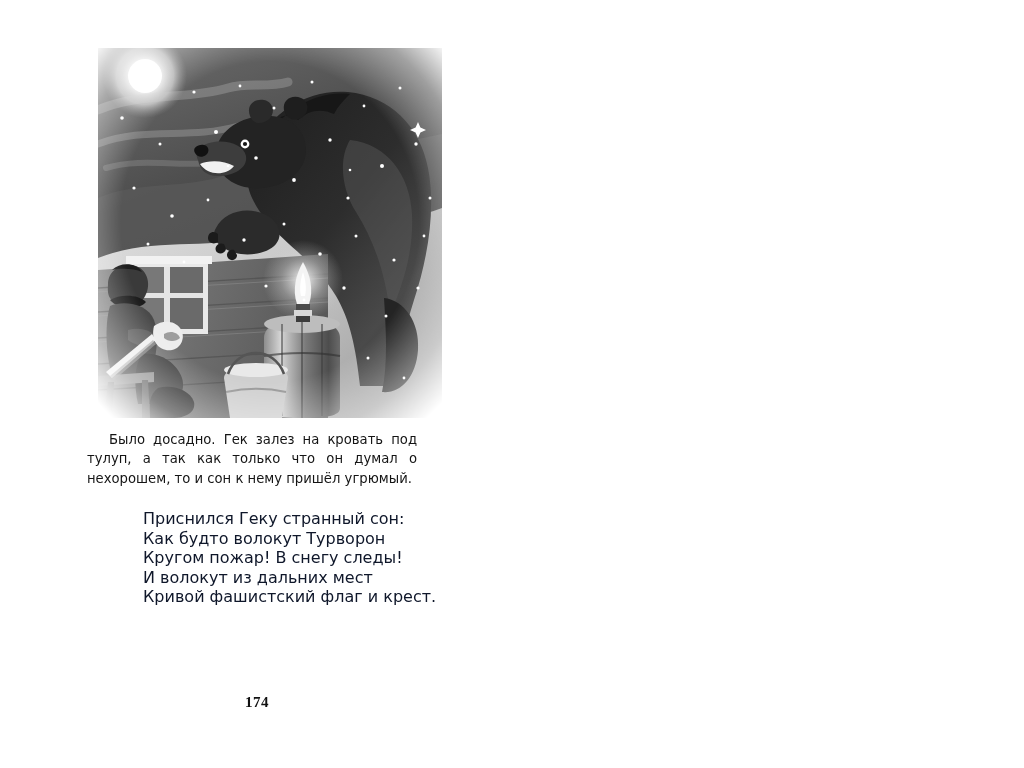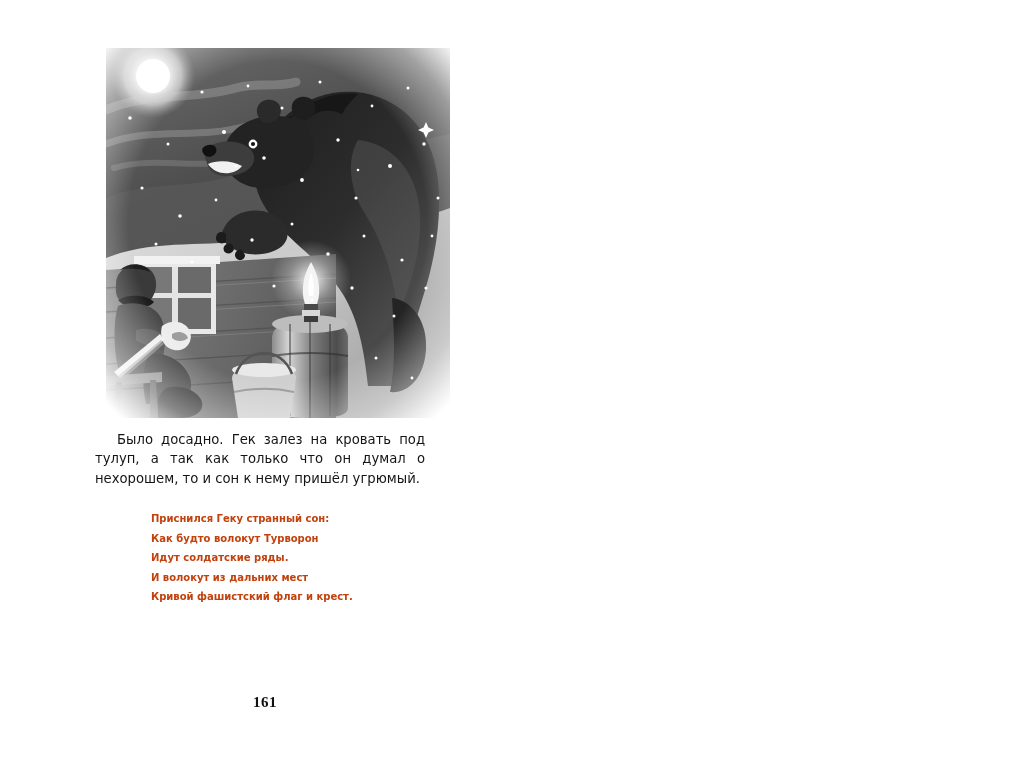--- a/index.html
+++ b/index.html
@@ -19,21 +19,21 @@
   
   .spread {
     position: absolute;
     inset: 0;
     display: block;
   }
 
   
   .page-left {
     position: absolute;
-    left: 8px; top: 0;
+    left: 0; top: 0;
     width: 512px;
     height: 676px;
   }
   .page-right {
     position: absolute;
     left: 512px; top: 0;
     width: 512px;
     height: 768px;
   }
 
@@ -65,24 +65,23 @@
   .left-body {
     left: 87px;
     top: 430px;
     width: 330px;
   }
 
   .poem {
     position: absolute;
     left: 143px;
     top: 509px;
-    font-size: 10px;
+    font-size: 16px;
     line-height: 19.5px;
-    color: #c2410c;
-    font-weight: bold;
+    color: #0f172a;
   }
   .poem .line { white-space: nowrap; }
 
   
   .folio {
     position: absolute;
     font-family: "Liberation Serif", serif;
     font-weight: 700;
     font-size: 15px;
     color: #111111;
@@ -351,26 +350,26 @@
       </svg>
     </div>
 
     <div class="textcol left-body">
       <p>Было досадно. Гек залез на кровать под тулуп, а так как только что он думал о нехорошем, то и сон к нему пришёл угрюмый.</p>
     </div>
 
     <div class="poem">
       <div class="line">Приснился Геку странный сон:</div>
       <div class="line">Как будто волокут Турворон</div>
-      <div class="line">Идут солдатские ряды.</div>
+      <div class="line">Кругом пожар! В снегу следы!</div>
       <div class="line">И волокут из дальних мест</div>
       <div class="line">Кривой фашистский флаг и крест.</div>
     </div>
 
-    <div class="folio folio-left">161</div>
+    <div class="folio folio-left">174</div>
   </div>
 
   <div class="page-right">
     
 
     
   </div>
 
 </div>
 

